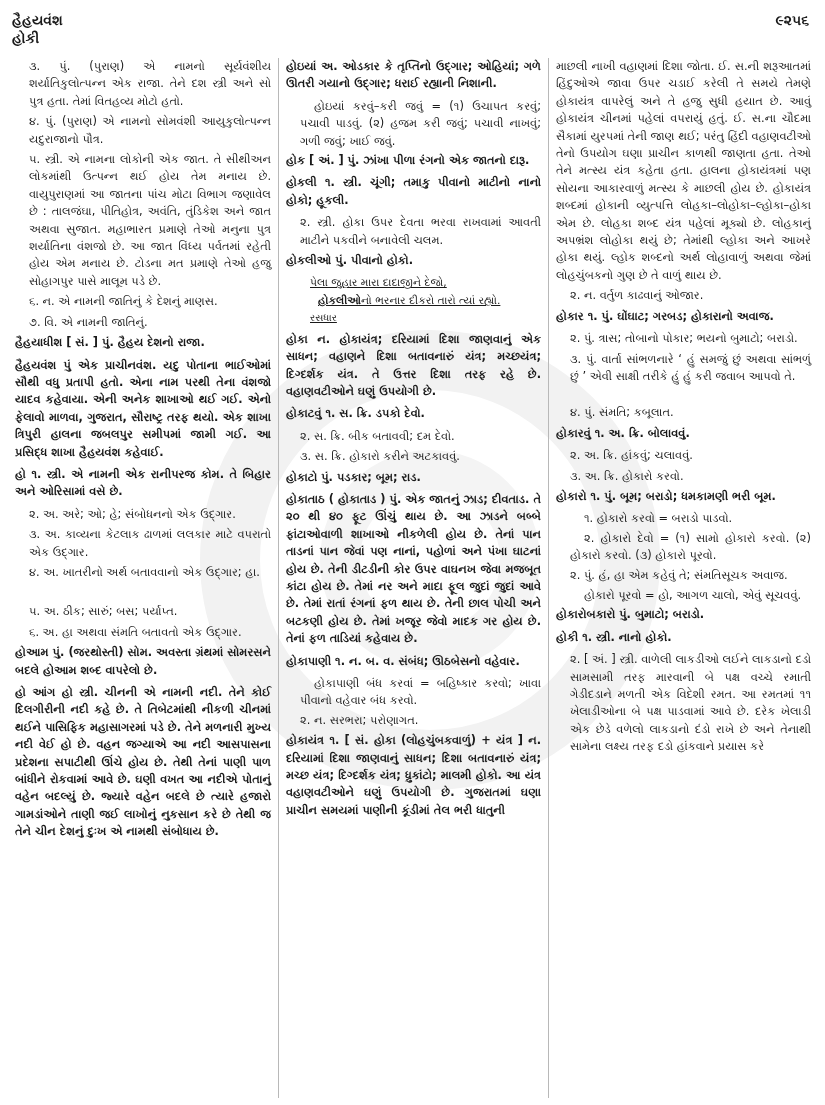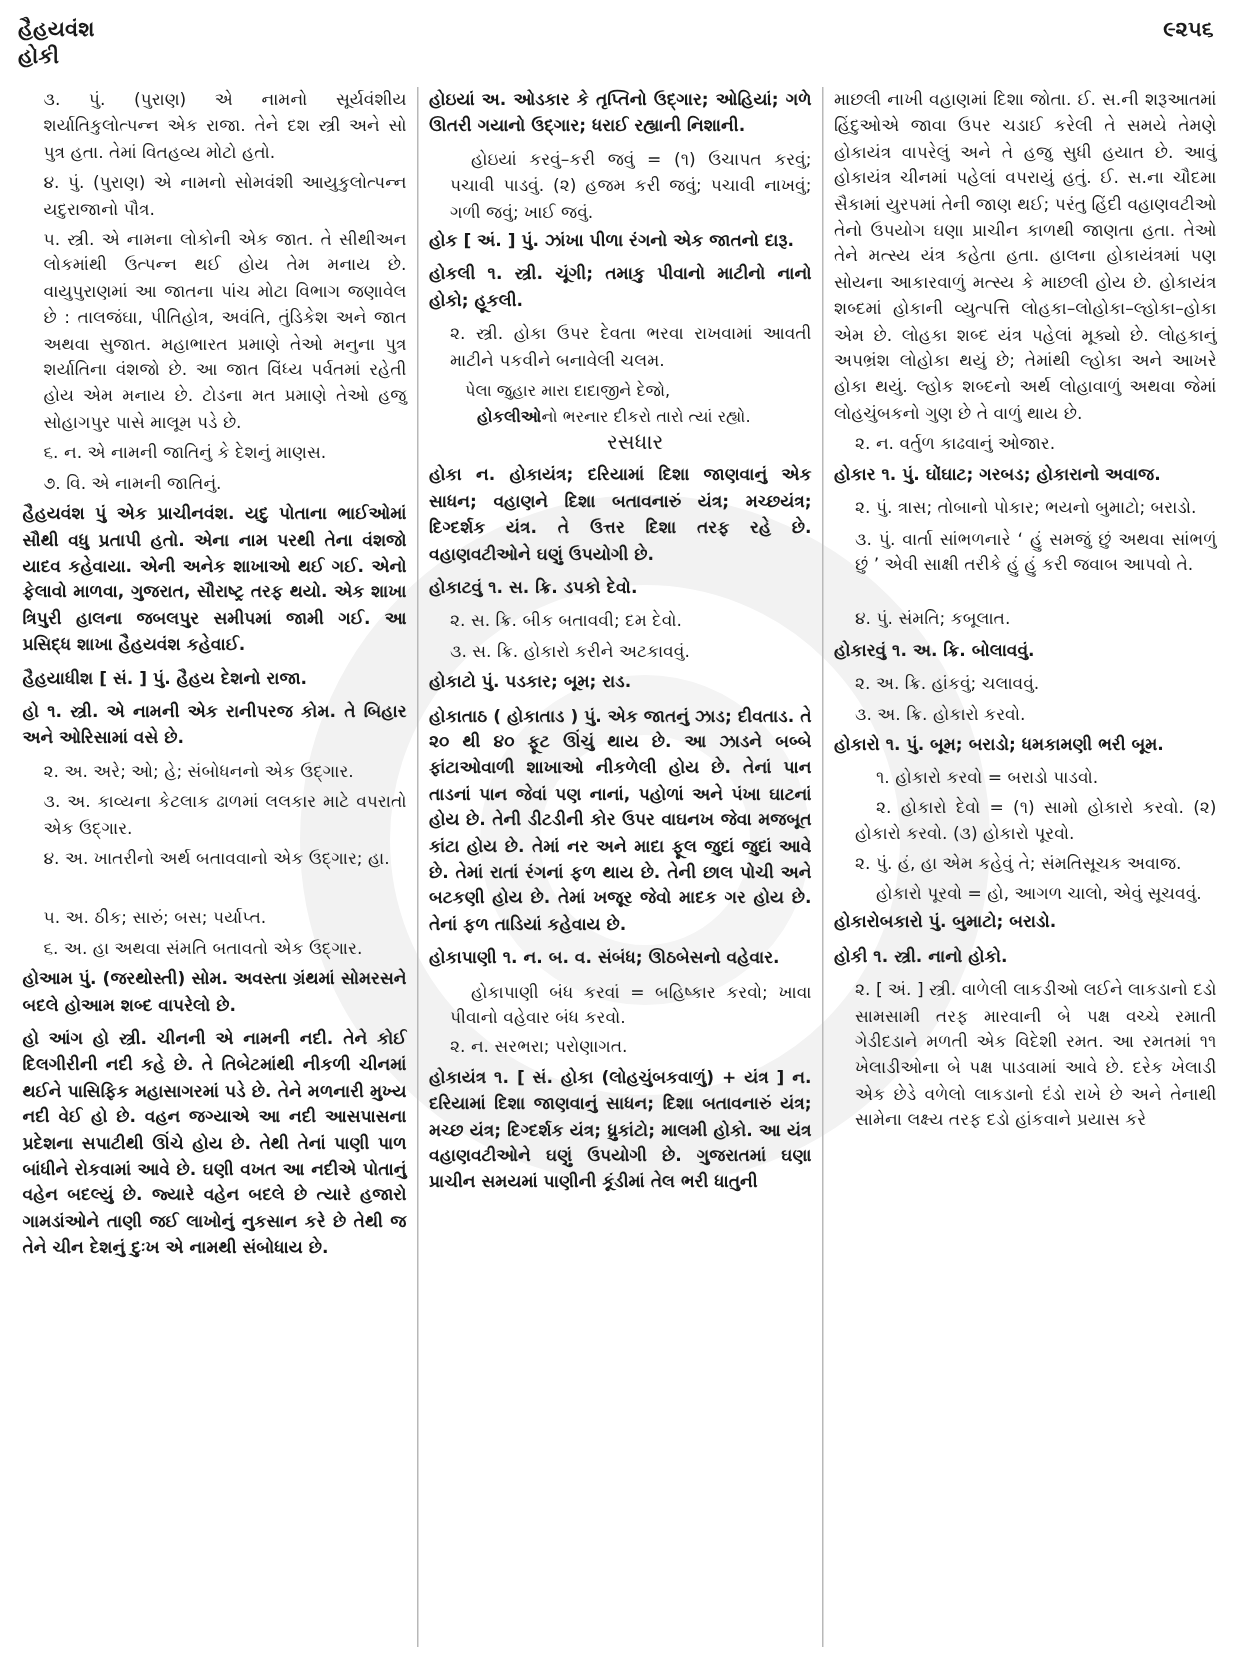--- a/index.html
+++ b/index.html
@@ -31,21 +31,21 @@
   .col.c1 { padding-top:0; }
   .col.c2 { border-left:1px solid #b8b8b8; padding-top:-6px; }
   .col.c3 { border-left:1px solid #b8b8b8; }
   .entry { margin:0 0 5px 0; }
   .head { font-weight:bold; }
   .sense { padding-left:14px; margin:0 0 1px 0; }
   .entry .body { display:inline;font-weight:bold; }
   .idiom-cont { padding-left:14px; }
   .quote { padding-left:24px; font-size:10.8px; }
   .quote b { font-weight:bold; }
-  .source { text-align:center; font-size:14px; padding-right:4px; }
+  .source { text-align:left; font-size:10px; padding-right:4px; }
 </style>
 </head>
 <body>
 
 <svg class="watermark" viewBox="0 0 460 460">
   <circle cx="230" cy="230" r="200" fill="none" stroke="#f2f2f2" stroke-width="60"></circle>
   <circle cx="230" cy="230" r="90" fill="none" stroke="#f4f4f4" stroke-width="40"></circle>
 </svg>
 
 <div class="header">
@@ -54,38 +54,39 @@
   <span class="right">૯૨૫૬</span>
 </div>
 
 <div class="columns">
   <div class="col c1" style="padding-top:0px;">
       <p class="sense" style="margin-bottom: 3px;">૩. પું. (પુરાણ) એ નામનો સૂર્યવંશીય શર્યાતિકુલોત્પન્ન એક રાજા. તેને દશ સ્ત્રી અને સો પુત્ર હતા. તેમાં વિતહવ્ય મોટો હતો.</p>
       <p class="sense" style="margin-bottom: 3px;">૪. પું. (પુરાણ) એ નામનો સોમવંશી આયુકુલોત્પન્ન યદુરાજાનો પૌત્ર.</p>
       <p class="sense" style="margin-bottom: 3px;">૫. સ્ત્રી. એ નામના લોકોની એક જાત. તે સીથીઅન લોકમાંથી ઉત્પન્ન થઈ હોય તેમ મનાય છે. વાયુપુરાણમાં આ જાતના પાંચ મોટા વિભાગ જણાવેલ છે : તાલજંઘા, પીતિહોત્ર, અવંતિ, તુંડિકેશ અને જાત અથવા સુજાત. મહાભારત પ્રમાણે તેઓ મનુના પુત્ર શર્યાતિના વંશજો છે. આ જાત વિંધ્ય પર્વતમાં રહેતી હોય એમ મનાય છે. ટોડના મત પ્રમાણે તેઓ હજુ સોહાગપુર પાસે માલૂમ પડે છે.</p>
       <p class="sense" style="margin-bottom: 3px;">૬. ન. એ નામની જાતિનું કે દેશનું માણસ.</p>
       <p class="sense" style="margin-bottom: 3px;">૭. વિ. એ નામની જાતિનું.</p>
+      <p class="entry"><span class="head">હૈહયાધીશ</span><span class="body"> [ સં. ] પું. હૈહય દેશનો રાજા.</span></p>
       <p class="entry"><span class="head">હૈહયવંશ</span><span class="body"> પું એક પ્રાચીનવંશ. યદુ પોતાના ભાઈઓમાં સૌથી વધુ પ્રતાપી હતો. એના નામ પરથી તેના વંશજો યાદવ કહેવાયા. એની અનેક શાખાઓ થઈ ગઈ. એનો ફેલાવો માળવા, ગુજરાત, સૌરાષ્ટ્ર તરફ થયો. એક શાખા ત્રિપુરી હાલના જબલપુર સમીપમાં જામી ગઈ. આ પ્રસિદ્ધ શાખા હૈહયવંશ કહેવાઈ.</span></p>
-      <p class="entry"><span class="head">હૈહયાધીશ</span><span class="body"> [ સં. ] પું. હૈહય દેશનો રાજા.</span></p>
       <p class="entry"><span class="head">હો</span><span class="body"> ૧. સ્ત્રી. એ નામની એક રાનીપરજ કોમ. તે બિહાર અને ઓરિસામાં વસે છે.</span></p>
       <p class="sense" style="margin-bottom: 3px;">૨. અ. અરે; ઓ; હે; સંબોધનનો એક ઉદ્‌ગાર.</p>
       <p class="sense" style="margin-bottom: 3px;">૩. અ. કાવ્યના કેટલાક ઢાળમાં લલકાર માટે વપરાતો એક ઉદ્‌ગાર.</p>
       <p class="sense" style="margin-bottom: 3px;">૪. અ. ખાતરીનો અર્થ બતાવવાનો એક ઉદ્‌ગાર; હા.</p>
       <p class="sense" style="margin-bottom: 3px; margin-top: 22px;">૫. અ. ઠીક; સારું; બસ; પર્યાપ્ત.</p>
       <p class="sense" style="margin-bottom: 3px;">૬. અ. હા અથવા સંમતિ બતાવતો એક ઉદ્‌ગાર.</p>
       <p class="entry"><span class="head">હોઆમ</span><span class="body"> પું. (જરથોસ્તી) સોમ. અવસ્તા ગ્રંથમાં સોમરસને બદલે હોઆમ શબ્દ વાપરેલો છે.</span></p>
       <p class="entry"><span class="head">હો આંગ હો</span><span class="body"> સ્ત્રી. ચીનની એ નામની નદી. તેને કોઈ દિલગીરીની નદી કહે છે. તે તિબેટમાંથી નીકળી ચીનમાં થઈને પાસિફિક મહાસાગરમાં પડે છે. તેને મળનારી મુખ્ય નદી વેઈ હો છે. વહન જગ્યાએ આ નદી આસપાસના પ્રદેશના સપાટીથી ઊંચે હોય છે. તેથી તેનાં પાણી પાળ બાંધીને રોકવામાં આવે છે. ઘણી વખત આ નદીએ પોતાનું વહેન બદલ્યું છે. જ્યારે વહેન બદલે છે ત્યારે હજારો ગામડાંઓને તાણી જઈ લાખોનું નુકસાન કરે છે તેથી જ તેને ચીન દેશનું દુઃખ એ નામથી સંબોધાય છે.</span></p>
     </div>
   <div class="col c2">
       <p class="entry"><span class="head">હોઇયાં</span><span class="body"> અ. ઓડકાર કે તૃપ્તિનો ઉદ્‌ગાર; ઓહિયાં; ગળે ઊતરી ગયાનો ઉદ્‌ગાર; ધરાઈ રહ્યાની નિશાની.</span></p>
       <p class="idiom-cont" style="text-indent: 14px; margin: 0px 0px 2px;">હોઇયાં કરવું–કરી જવું = (૧) ઉચાપત કરવું; પચાવી પાડવું. (૨) હજમ કરી જવું; પચાવી નાખવું; ગળી જવું; ખાઈ જવું.</p>
       <p class="entry"><span class="head">હોક</span><span class="body"> [ અં. ] પું. ઝાંખા પીળા રંગનો એક જાતનો દારૂ.</span></p>
       <p class="entry"><span class="head">હોકલી</span><span class="body"> ૧. સ્ત્રી. ચૂંગી; તમાકુ પીવાનો માટીનો નાનો હોકો; હૂકલી.</span></p>
       <p class="sense" style="margin-bottom: 3px;">૨. સ્ત્રી. હોકા ઉપર દેવતા ભરવા રાખવામાં આવતી માટીને પકવીને બનાવેલી ચલમ.</p>
-      <div class="quote" style="margin: 0px 0px 4px;">
+      <p class="entry"><span class="head">હોકલીઓ</span><span class="body"> પું. પીવાનો હોકો.</span></p>
+      <div class="quote" style="margin: 0px 0px 4px; text-decoration: underline;">
         <div>પેલા જુહાર મારા દાદાજીને દેજો,</div>
         <div style="padding-left: 8px;"><b>હોકલીઓ</b><span>નો ભરનાર દીકરો તારો ત્યાં રહ્યો.</span></div>
         <div class="source">રસધાર</div>
       </div>
       <p class="entry"><span class="head">હોકા</span><span class="body"> ન. હોકાયંત્ર; દરિયામાં દિશા જાણવાનું એક સાધન; વહાણને દિશા બતાવનારું યંત્ર; મચ્છયંત્ર; દિગ્દર્શક યંત્ર. તે ઉત્તર દિશા તરફ રહે છે. વહાણવટીઓને ઘણું ઉપયોગી છે.</span></p>
       <p class="entry"><span class="head">હોકાટવું</span><span class="body"> ૧. સ. ક્રિ. ડપકો દેવો.</span></p>
       <p class="sense" style="margin-bottom: 3px;">૨. સ. ક્રિ. બીક બતાવવી; દમ દેવો.</p>
       <p class="sense" style="margin-bottom: 3px;">૩. સ. ક્રિ. હોકારો કરીને અટકાવવું.</p>
       <p class="entry"><span class="head">હોકાટો</span><span class="body"> પું. પડકાર; બૂમ; રાડ.</span></p>
       <p class="entry"><span class="head">હોકાતાઠ</span><span class="body"> ( હોકાતાડ ) પું. એક જાતનું ઝાડ; દીવતાડ. તે ૨૦ થી ૪૦ ફૂટ ઊંચું થાય છે. આ ઝાડને બબ્બે ફાંટાઓવાળી શાખાઓ નીકળેલી હોય છે. તેનાં પાન તાડનાં પાન જેવાં પણ નાનાં, પહોળાં અને પંખા ઘાટનાં હોય છે. તેની ડીટડીની કોર ઉપર વાઘનખ જેવા મજબૂત કાંટા હોય છે. તેમાં નર અને માદા ફૂલ જુદાં જુદાં આવે છે. તેમાં રાતાં રંગનાં ફળ થાય છે. તેની છાલ પોચી અને બટકણી હોય છે. તેમાં ખજૂર જેવો માદક ગર હોય છે. તેનાં ફળ તાડિયાં કહેવાય છે.</span></p>

